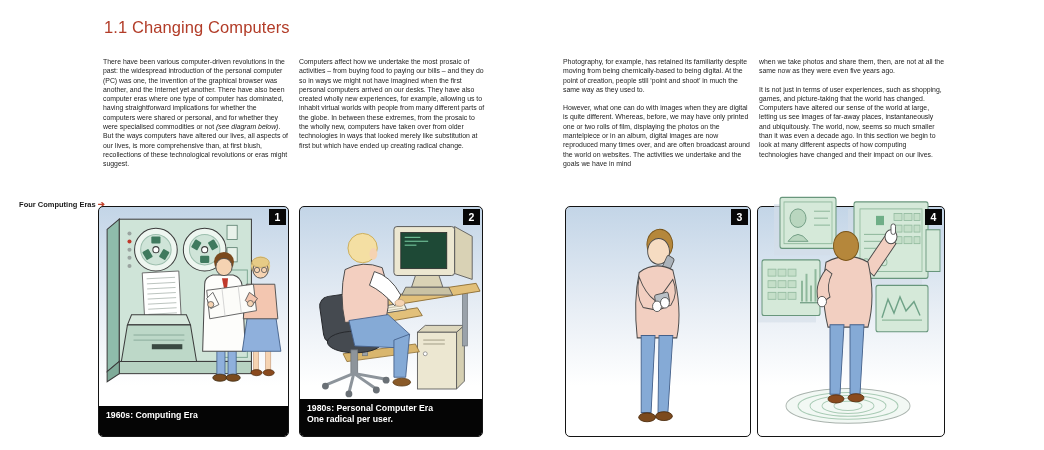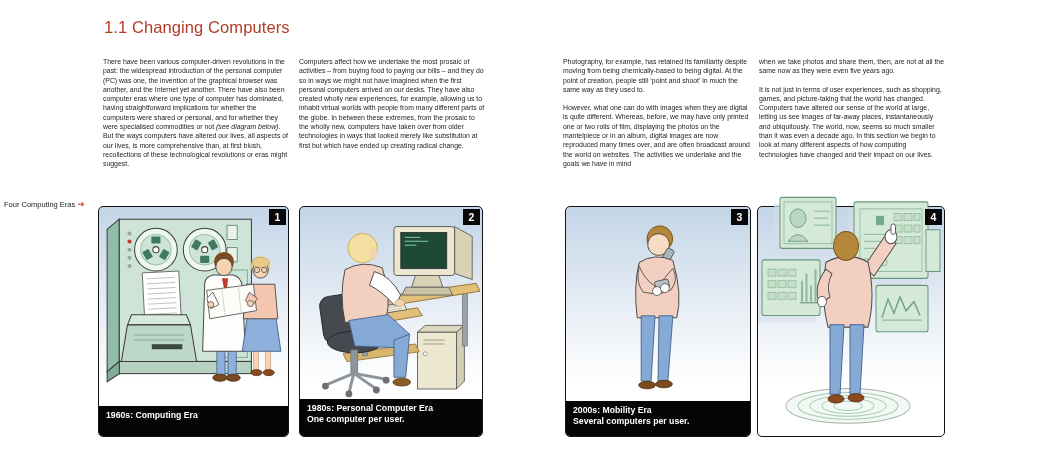--- a/index.html
+++ b/index.html
@@ -12,22 +12,22 @@
     color:#b23c28;letter-spacing:.1px;
   }
   .col{
     position:absolute;top:57px;width:187px;font-size:6.9px;line-height:9.3px;
     color:#222;
   }
   .col p{margin:0 0 9px 0;}
   #col1{left:103px} #col2{left:299px} #col3{left:563px} #col4{left:759px}
   .ital{font-style:italic;}
   .era-pointer{
-    position:absolute;left:4px;top:199px;width:92px;text-align:left;
-    font-size:7.5px;font-weight:normal;color:#1a1a1a;white-space:nowrap;
+    position:absolute;left:16px;top:199px;width:92px;text-align:center;
+    font-size:7.5px;font-weight:bold;color:#1a1a1a;white-space:nowrap;
   }
   .era-pointer .arrow{color:#c2402a;font-size:8.5px;}
   .panel{
     position:absolute;top:206px;height:231px;box-sizing:border-box;
     border:1.6px solid #141414;border-radius:5px;
     background:linear-gradient(180deg,#c3d5e7 0%,#e8eef5 45%,#ffffff 78%);
     display:flex;flex-direction:column;overflow:hidden;
   }
   #panel1{left:98px;width:191px}
   #panel2{left:299px;width:184px}
@@ -255,21 +255,21 @@
         <circle cx="64" cy="42" r="15" fill="#f4dfa3" stroke="#caa84e" stroke-width="0.9"></circle>
         <ellipse cx="75" cy="48" rx="4" ry="6" fill="#f5d3b2"></ellipse>
       </g>
     </svg>
     <div class="badge">
         <span>2</span>
       </div>
   </div>
   <div class="caption">
     <div>1980s: Personal Computer Era</div>
-    <div>One computer per user.</div>
+    <div>One radical per user.</div>
   </div>
 </div>
 
 <div class="panel" id="panel3">
   <div class="art">
     <svg viewBox="0 0 186 196" preserveAspectRatio="none">
       <g>
 
         <g transform="rotate(12 94 36)">
           <circle cx="94" cy="32" r="13" fill="#b5873b" stroke="#7a5518" stroke-width="0.9"></circle>
@@ -289,24 +289,20 @@
         <polygon points="76,110 90,110 86,176 76,176" fill="#85aad6" stroke="#44608a" stroke-width="0.9"></polygon>
         <polygon points="94,110 108,110 103,176 93,176" fill="#85aad6" stroke="#44608a" stroke-width="0.9"></polygon>
 
         <ellipse cx="82" cy="180" rx="8.5" ry="3.8" fill="#7c4a1e" stroke="#4a2a0c" stroke-width="0.8"></ellipse>
         <ellipse cx="99" cy="179" rx="8.5" ry="3.8" fill="#7c4a1e" stroke="#4a2a0c" stroke-width="0.8"></ellipse>
       </g>
     </svg>
     <div class="badge">
         <span>3</span>
       </div>
-  </div>
-  <div class="caption">
-    <div>2000s: Mobility Era</div>
-    <div>Several computers per user.</div>
   </div>
 </div>
 
 <div class="panel" id="panel4">
   <div class="art">
     <svg viewBox="0 0 186 208" preserveAspectRatio="none">
 
       <rect x="16" y="8" width="56" height="44" fill="#d3dde8" opacity="0.7"></rect>
       <rect x="90" y="12" width="74" height="66" fill="#d3dde8" opacity="0.6"></rect>
       <rect x="0" y="62" width="58" height="48" fill="#d3dde8" opacity="0.6"></rect>

